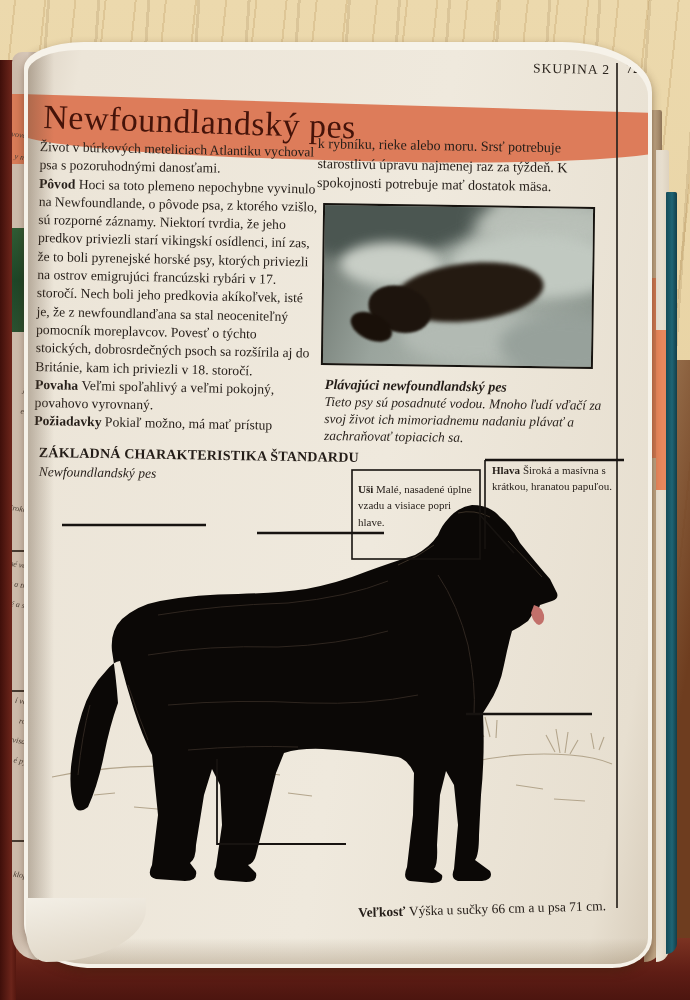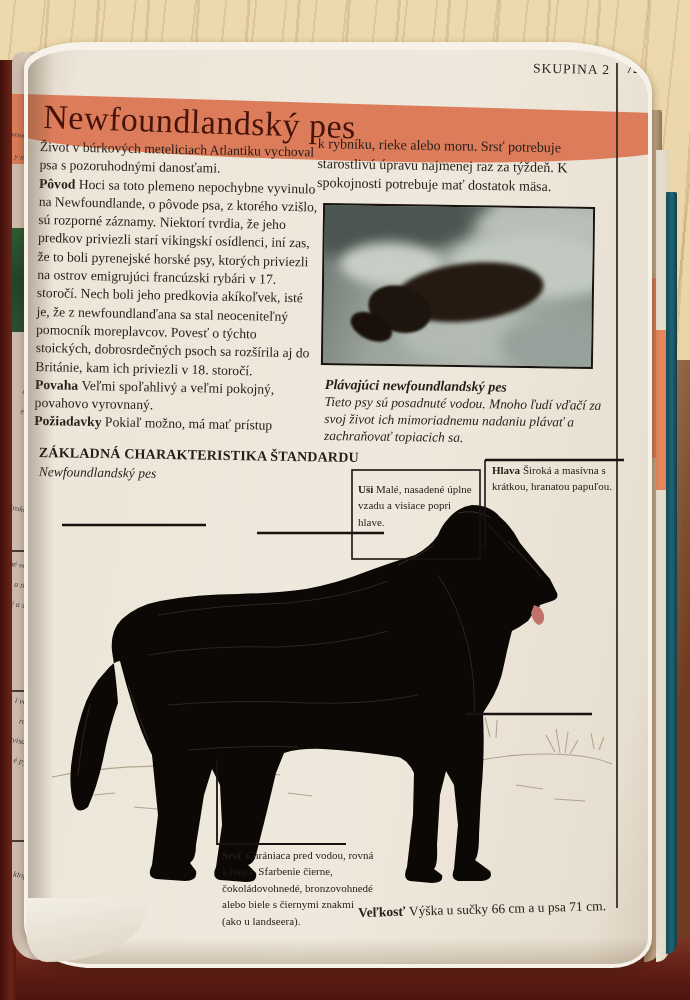--- a/index.html
+++ b/index.html
@@ -208,21 +208,20 @@
         <path d="M447,5 L447,94" stroke-width="1.6"></path>
         <path d="M24,70 L168,70" stroke-width="2.4"></path>
         <path d="M219,78 L346,78" stroke-width="2.4"></path>
         <path d="M428,259 L554,259" stroke-width="2.4"></path>
         <path d="M179,304 L179,389 L308,389" stroke-width="1.8"></path>
       </g>
     </svg>
 
     <div class="callout co-usi"><b>Uši </b><span>Malé, nasadené úplne vzadu a visiace popri hlave.</span></div>
     <div class="callout co-hlava"><b>Hlava </b><span>Široká a masívna s krátkou, hranatou papuľou.</span></div>
-    <div class="callout co-srst"><b>Srsť </b><span>Chrániaca pred vodou, rovná a hustá. Sfarbenie čierne, čokoládovohnedé, bronzovohnedé alebo biele s čiernymi znakmi (ako u landseera).</span></div>
     <div class="callout co-velkost"><b>Veľkosť </b><span>Výška u sučky 66 cm a u psa 71 cm.</span></div>
 
     <div class="gutter-shadow"></div>
     <div class="bottom-shade"></div>
   </div>
 
   <div class="page-curl"></div>
 </div>
 
 </body></html>

